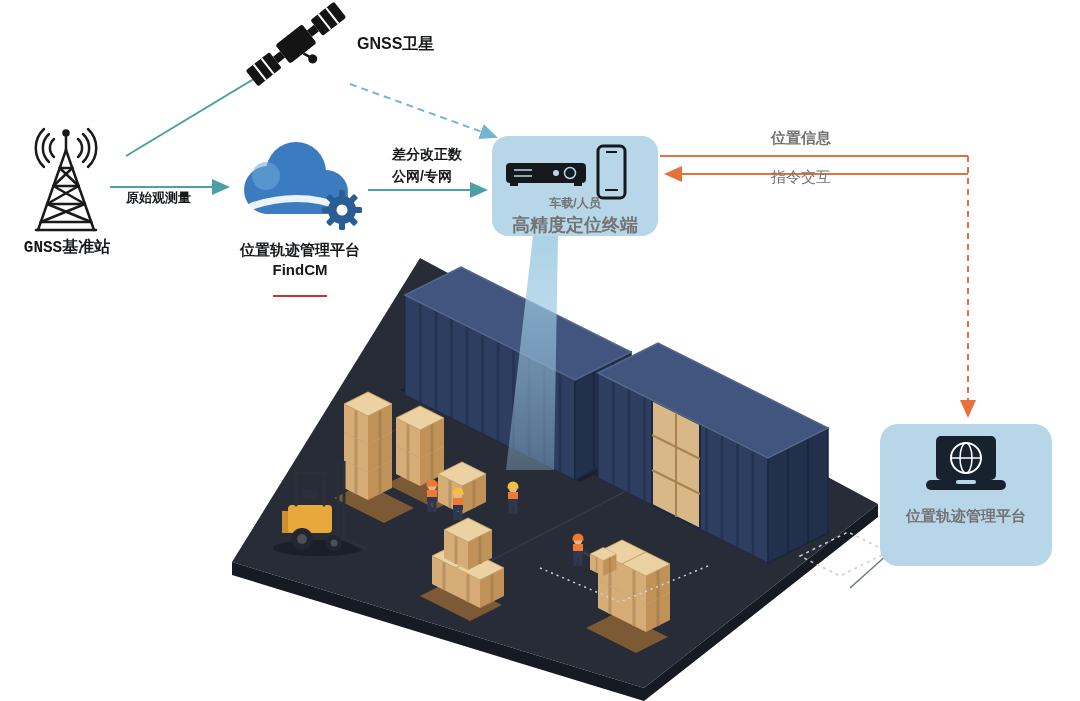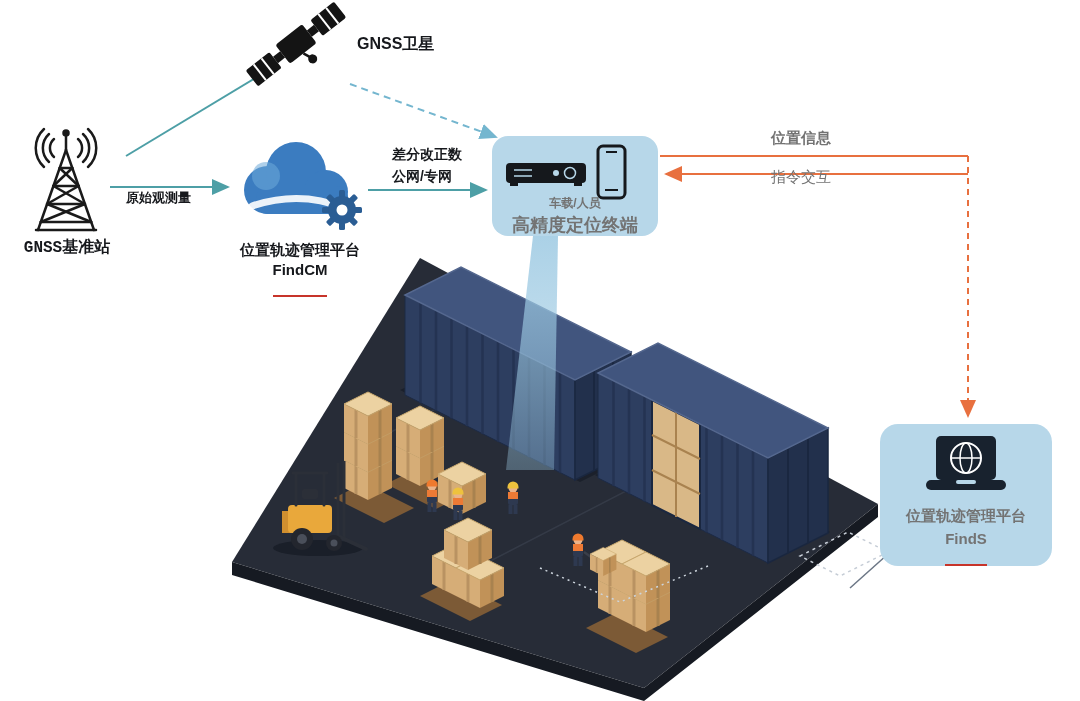--- a/index.html
+++ b/index.html
@@ -264,17 +264,14 @@
 <div class="label red" style="left:492px;top:196px;width:166px;text-align:center;font-size:12px;font-weight:700;">车载/人员</div>
 
 <div class="label red" style="left:492px;top:214px;width:166px;text-align:center;font-size:18px;font-weight:700;">高精度定位终端</div>
 
 <div class="label red" style="left:734px;top:129px;width:134px;text-align:center;font-size:15px;font-weight:700;">位置信息</div>
 
 <div class="label red" style="left:734px;top:168px;width:134px;text-align:center;font-size:15px;font-weight:400;">指令交互</div>
 
 <div class="label red" style="left:876px;top:507px;width:180px;text-align:center;font-size:15px;font-weight:700;">位置轨迹管理平台</div>
 
-<div class="label red" style="left:876px;top:530px;width:180px;text-align:center;font-size:15px;font-weight:700;">
-  <span class="u-red">FindS</span>
+
 </div>
 
-</div>
-
 </body></html>

